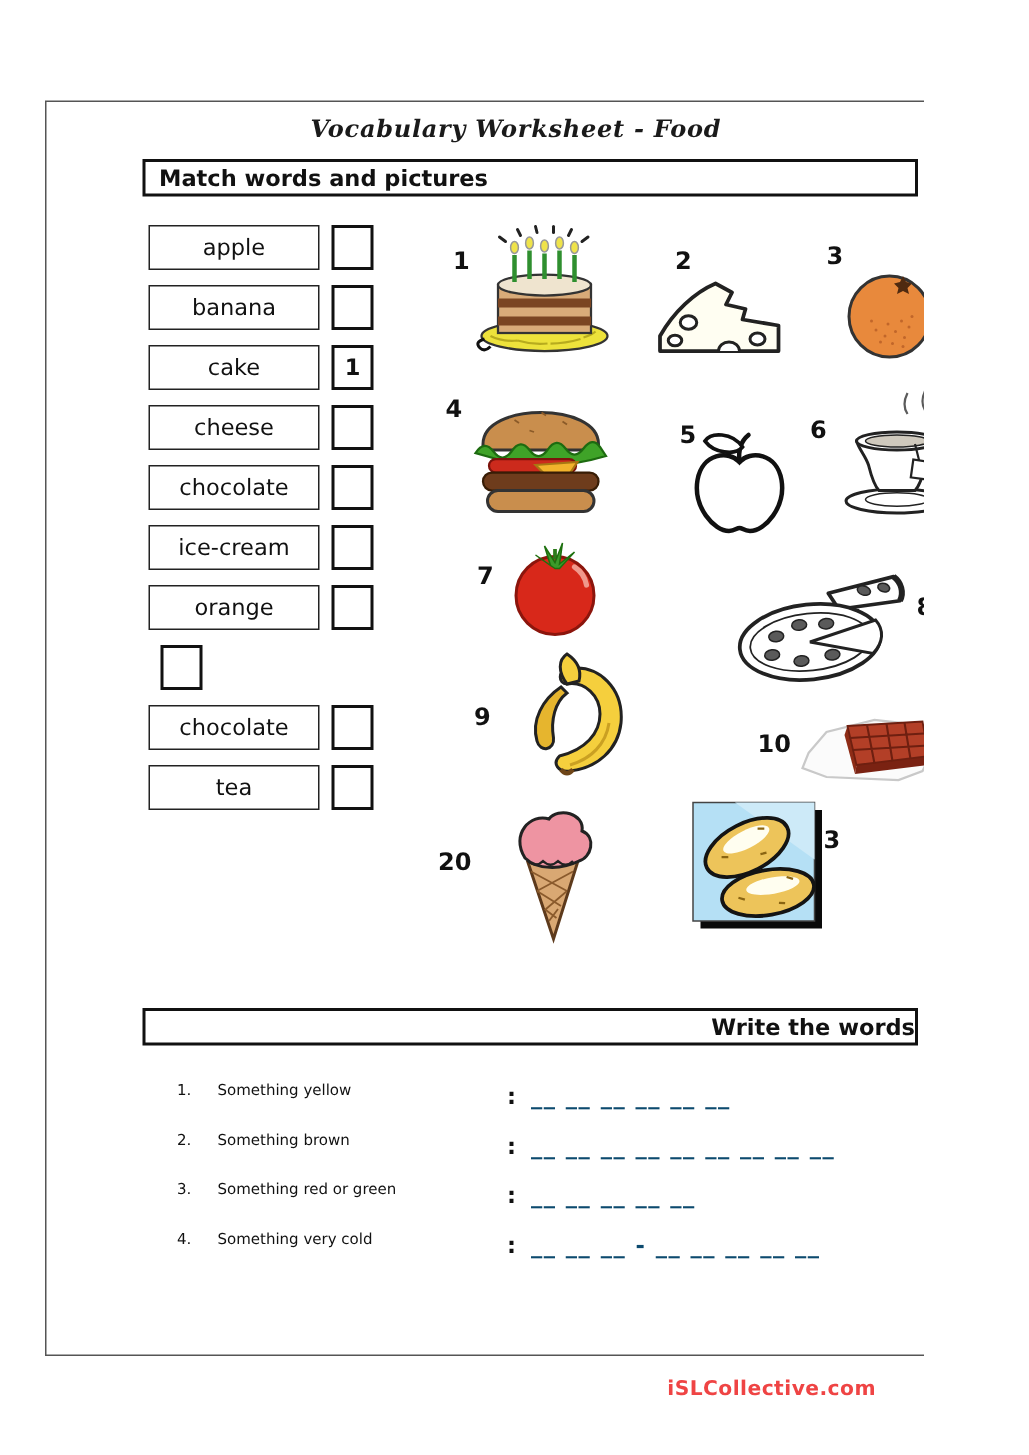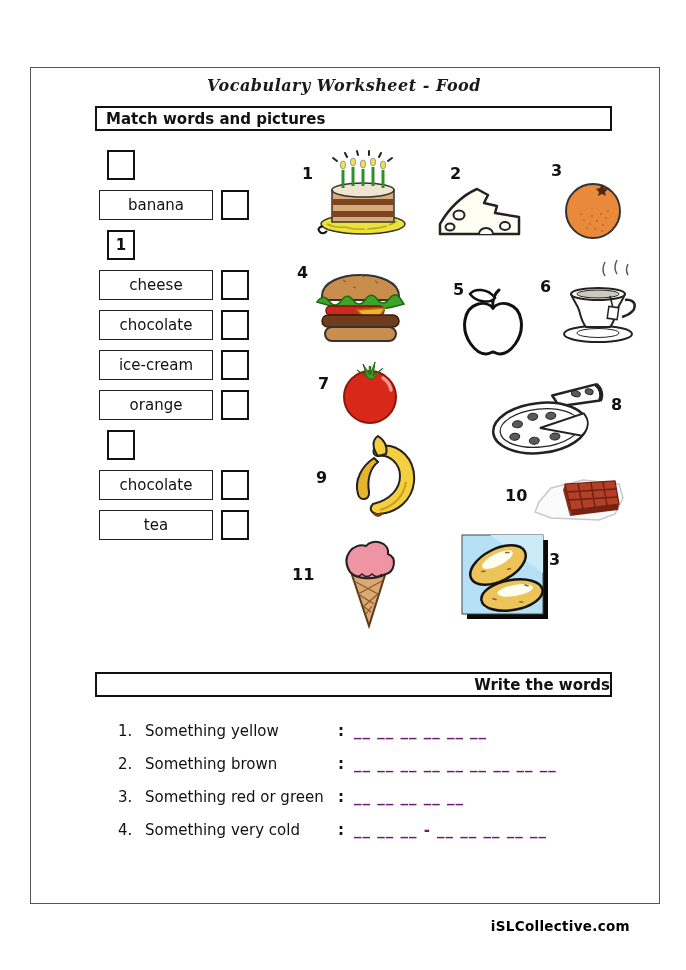--- a/index.html
+++ b/index.html
@@ -1,72 +1,78 @@
 <!DOCTYPE html>
 <html><head>
 <meta charset="utf-8">
 <style>
   html,body{margin:0;padding:0;background:#fff;}
   #sheet{position:relative;width:616px;height:970px;background:#ffffff;overflow:hidden;
-         font-family:"DejaVu Sans",sans-serif;color:#111;padding-left:46px;}
+         font-family:"DejaVu Sans",sans-serif;color:#111;}
   #border-frame{position:absolute;left:30px;top:67px;width:628px;height:835px;
                 border:1px solid #555;background:#fff;}
   .page-title{position:absolute;left:30px;top:76px;width:628px;text-align:center;
               font-family:"DejaVu Serif",serif;font-style:italic;font-weight:bold;
               font-size:16px;color:#1a1a1a;letter-spacing:.5px;}
   .section-header{position:absolute;left:95px;width:517px;height:25px;
                   border:2px solid #111;background:#fff;display:flex;align-items:center;
                   font-weight:bold;font-size:15px;padding-left:9px;box-sizing:border-box;}
   #match-header{top:106px;}
   #write-header{top:672px;justify-content:flex-end;}
   #word-list{position:absolute;left:99px;top:150px;display:flex;flex-direction:column;gap:10px;}
   .word-row{display:flex;align-items:stretch;height:30px;}
   .word-box{width:114px;border:1.5px solid #222;background:#fff;display:flex;
             align-items:center;justify-content:center;font-size:15px;box-sizing:border-box;}
   .answer-box{width:28px;margin-left:8px;border:2px solid #111;background:#fff;display:flex;
               align-items:center;justify-content:center;font-size:15px;font-weight:bold;
               box-sizing:border-box;}
   .pnum{position:absolute;font-weight:bold;font-size:16px;color:#111;}
   .pimg{position:absolute;}
   .pimg svg{display:block;}
-  .write-line{position:absolute;left:118px;font-size:15px;white-space:nowrap;}
+  .write-line{position:absolute;left:118px;font-size:10px;white-space:nowrap;}
   .write-line .wnum{display:inline-block;width:27px;}
   .write-answer{position:absolute;left:338px;font-size:15px;white-space:nowrap;}
   .write-answer .colon{font-weight:bold;margin-right:10px;}
-  .write-answer .blanks{font-weight:bold;letter-spacing:1px;color:#701a75;}
+  .write-answer .blanks{font-weight:bold;letter-spacing:1px;color:#0c4a6e;}
   #footer-watermark{position:absolute;right:32px;top:918px;font-size:13.5px;font-weight:bold;
-                    color:#000000;letter-spacing:.3px;}
+                    color:#ef4444;letter-spacing:.3px;}
 </style>
 </head>
 <body>
 
 <div id="sheet">
   <div id="border-frame"></div>
 
   <div class="page-title">Vocabulary Worksheet - Food</div>
 
   <div id="match-header" class="section-header">
     <span>Match words and pictures</span>
   </div>
 
   <div id="word-list">
     <div class="word-row">
+      <div class="word-box">
+          <span>apple</span>
+        </div>
       <div class="answer-box">
           <span></span>
         </div>
     </div>
     <div class="word-row">
       <div class="word-box">
           <span>banana</span>
         </div>
       <div class="answer-box">
           <span></span>
         </div>
     </div>
     <div class="word-row">
+      <div class="word-box">
+          <span>cake</span>
+        </div>
       <div class="answer-box">
           <span>1</span>
         </div>
     </div>
     <div class="word-row">
       <div class="word-box">
           <span>cheese</span>
         </div>
       <div class="answer-box">
           <span></span>
@@ -122,21 +128,21 @@
   <span class="pnum" style="left:302px;top:164px">1</span>
   <span class="pnum" style="left:450px;top:164px">2</span>
   <span class="pnum" style="left:551px;top:161px">3</span>
   <span class="pnum" style="left:297px;top:263px">4</span>
   <span class="pnum" style="left:453px;top:280px">5</span>
   <span class="pnum" style="left:540px;top:277px">6</span>
   <span class="pnum" style="left:318px;top:374px">7</span>
   <span class="pnum" style="left:611px;top:395px">8</span>
   <span class="pnum" style="left:316px;top:468px">9</span>
   <span class="pnum" style="left:505px;top:486px">10</span>
-  <span class="pnum" style="left:292px;top:565px">11</span>
+  <span class="pnum" style="left:292px;top:565px">20</span>
   <span class="pnum" style="left:549px;top:550px">3</span>
 
   <div class="pimg" style="left:315px;top:148px;width:95px;height:92px">
     <svg viewBox="0 0 95 92" width="95" height="92">
       <g stroke="#222" stroke-width="2" stroke-linecap="round">
         <line x1="18" y1="10" x2="22" y2="13"></line>
           <line x1="30" y1="5" x2="32" y2="9"></line>
         <line x1="42" y1="3" x2="43" y2="7"></line>
           <line x1="54" y1="3" x2="54" y2="7"></line>
         <line x1="66" y1="5" x2="64" y2="9"></line>

